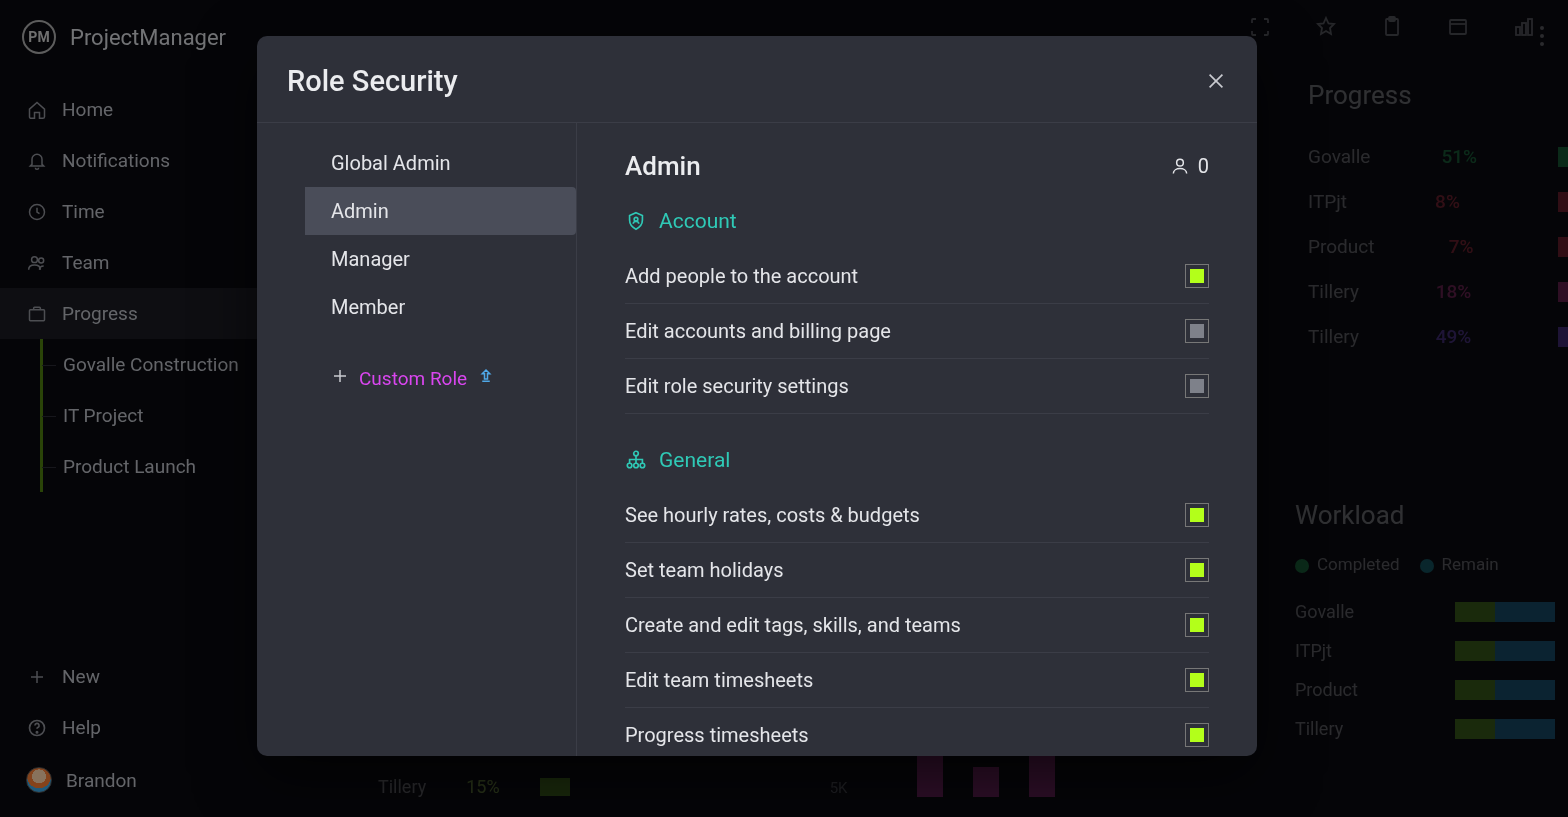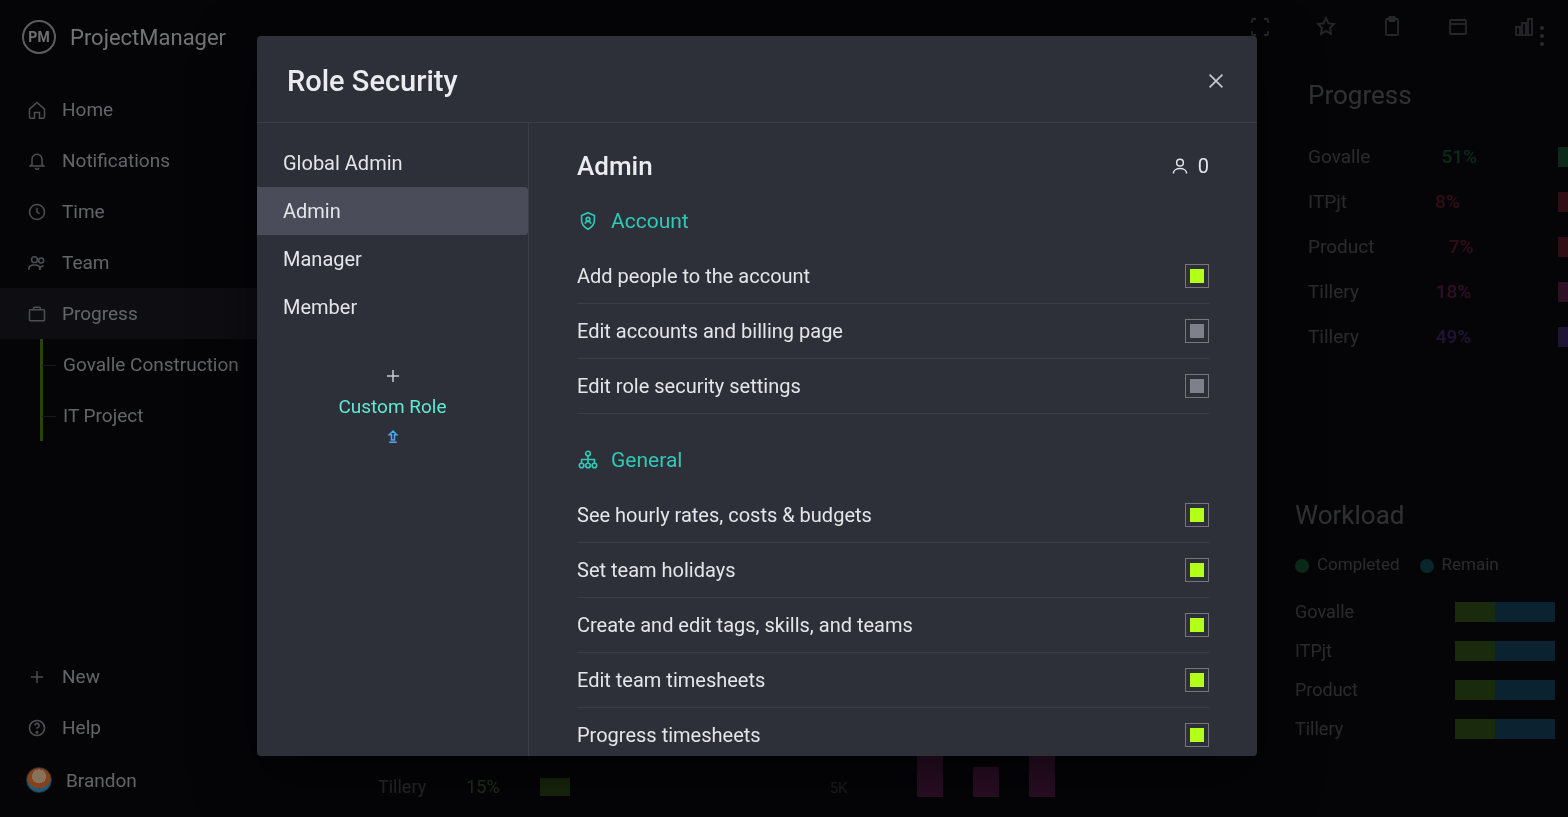--- a/index.html
+++ b/index.html
@@ -184,21 +184,21 @@
   inset: 0;
   background: rgba(0,0,0,0.45);
 }
 .modal {
   position: absolute;
   left: 257px;
   top: 36px;
   width: 1000px;
   height: 720px;
   background: #2e3039;
-  border-radius: 4px;
+  border-radius: 10px;
   box-shadow: 0 20px 60px rgba(0,0,0,0.6);
   display: flex;
   flex-direction: column;
   overflow: hidden;
 }
 .modal-header {
   display: flex;
   justify-content: space-between;
   align-items: center;
   padding: 28px 30px 24px;
@@ -212,41 +212,40 @@
 }
 .modal-body {
   display: flex;
   flex: 1;
   overflow: hidden;
 }
 .role-list {
   width: 272px;
   border-right: 1px solid #3b3d47;
   padding: 16px 0;
+  margin-left: 48px;
 }
 .role-item {
   padding: 12px 26px;
   font-size: 20px;
   color: #e4e5e9;
   cursor: pointer;
 }
 .role-item.selected {
   background: #4a4d59;
   border-radius: 0 4px 4px 0;
 }
 .custom-role {
   display: flex;
-  align-items: center;
   gap: 10px;
   padding: 22px 26px;
   font-size: 19px;
-  color: #5eead4;
+  color: #d946ef;
   cursor: pointer;
   margin-top: 14px;
-  flex-direction: column;
 }
 
 .role-detail {
   flex: 1;
   padding: 28px 48px;
   overflow-y: auto;
   position: relative;
 }
 .role-detail::-webkit-scrollbar { width: 7px; }
 .role-detail::-webkit-scrollbar-thumb { background: #4a4d59; border-radius: 4px; }
@@ -359,20 +358,21 @@
             <rect x="3" y="7" width="18" height="13" rx="1"></rect>
             <path d="M8 7V5a1 1 0 0 1 1-1h6a1 1 0 0 1 1 1v2"></path>
           </svg>
         </span>
         <span>Progress</span>
       </div>
     </div>
   <div class="subnav" id="subnav">
       <div class="sub-item">Govalle Construction</div>
       <div class="sub-item">IT Project</div>
+      <div class="sub-item">Product Launch</div>
     </div>
   <div class="bottom-nav">
     <div class="nav-item">
       <span class="nav-icon">
         <svg viewBox="0 0 24 24" width="18" height="18" stroke="currentColor" stroke-width="2" fill="none">
             <line x1="12" y1="4" x2="12" y2="20"></line>
             <line x1="4" y1="12" x2="20" y2="12"></line>
           </svg>
       </span>
       <span>New</span>

